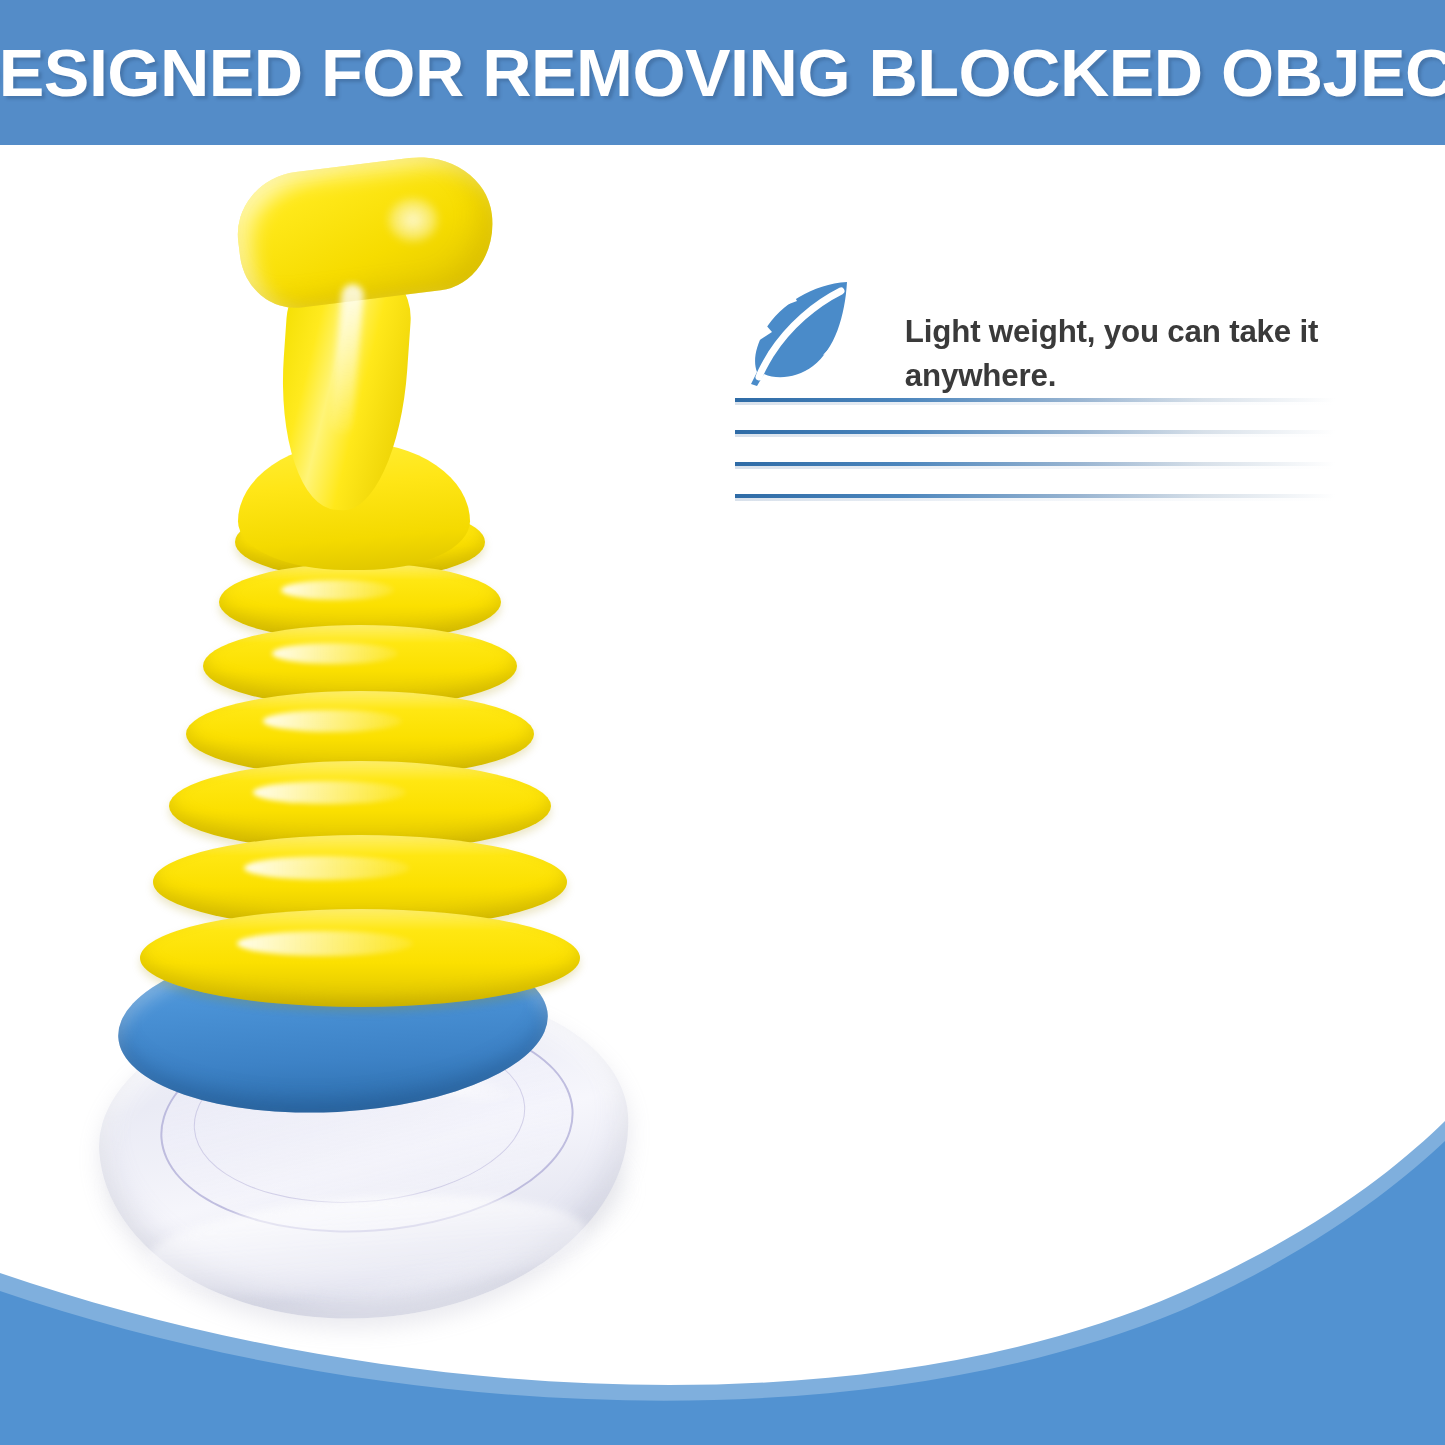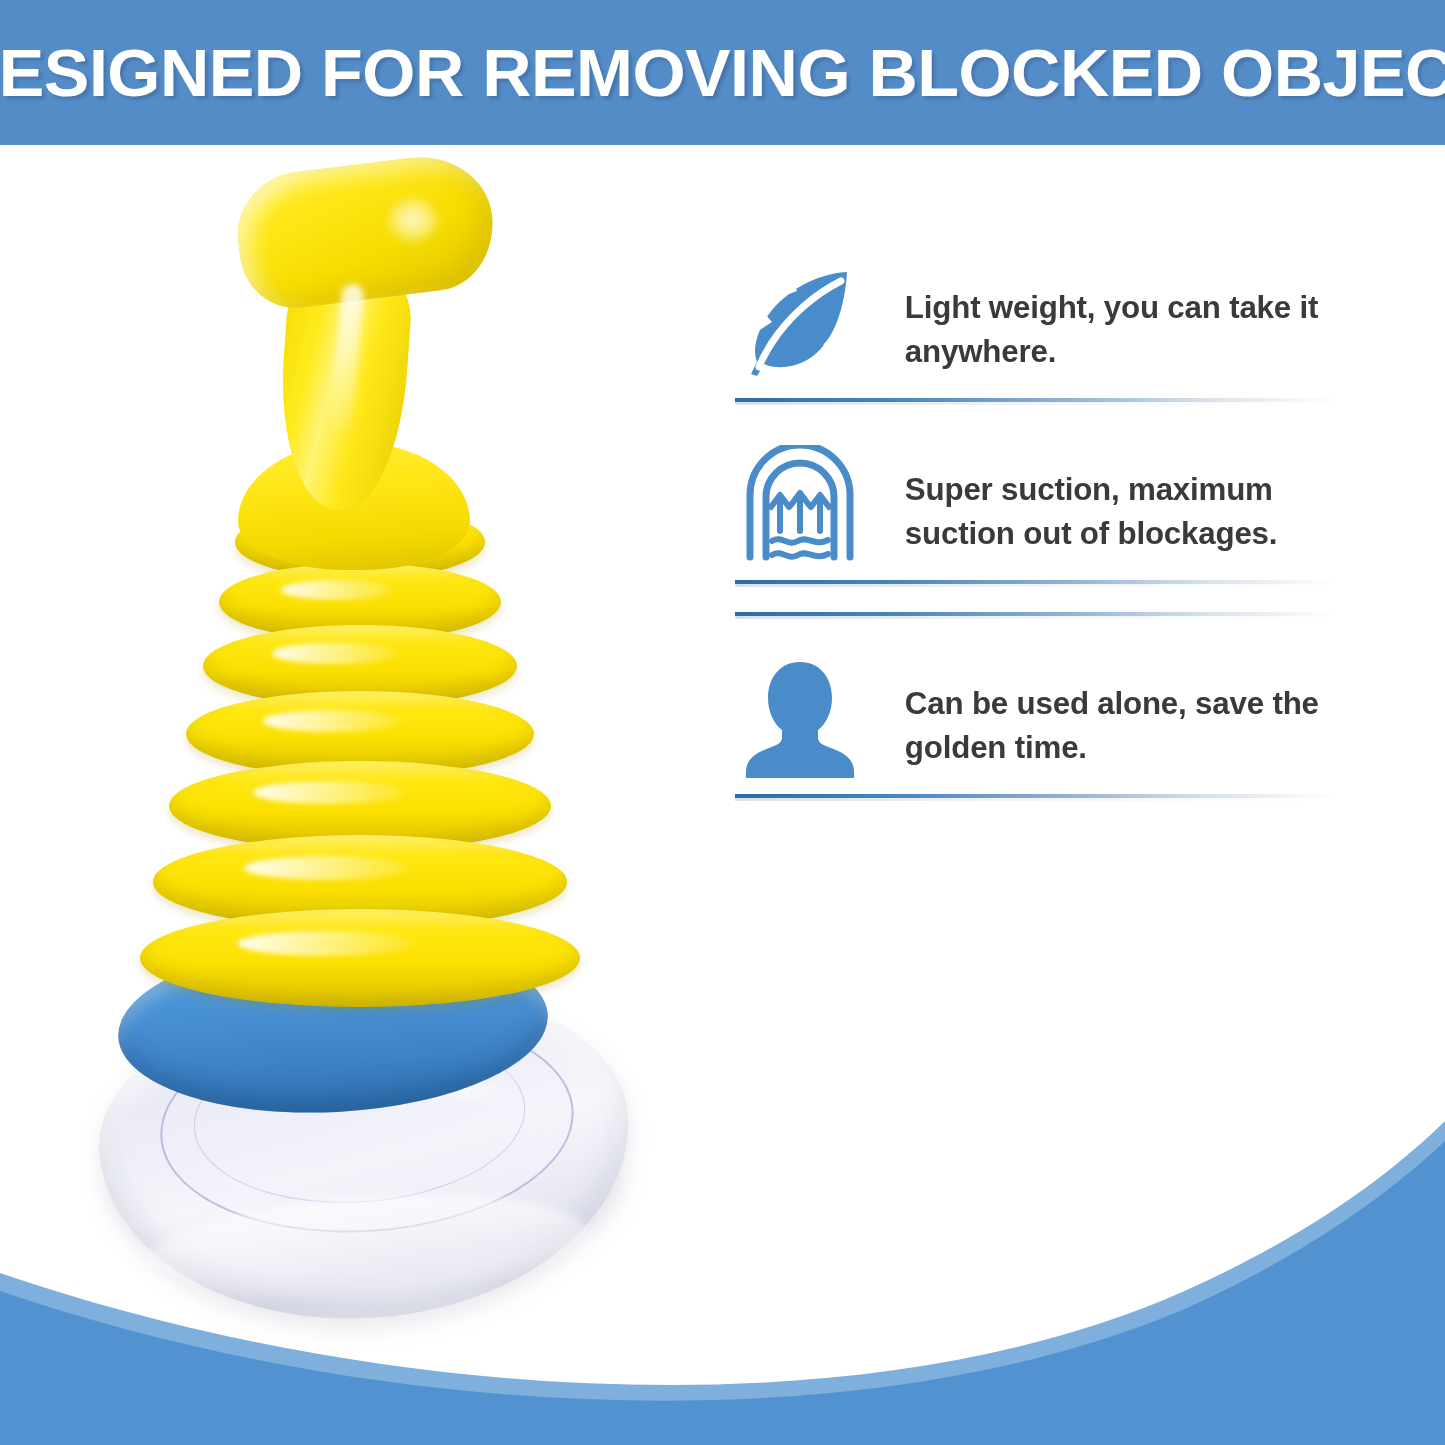--- a/index.html
+++ b/index.html
@@ -249,21 +249,21 @@
   
   .features {
     position: absolute;
     left: 735px;
     top: 248px;
     width: 640px;
   }
   .feature-row {
     position: relative;
     display: flex;
-    align-items: center;
+    align-items: flex-end;
     height: 150px;
   }
   .feature-icon {
     flex: 0 0 130px;
     height: 130px;
     display: flex;
     align-items: center;
     justify-content: center;
   }
   .feature-text {
@@ -381,54 +381,24 @@
           <path d="M100 17 C74 30 48 52 30 80 C24 90 20 97 18 103" stroke="#ffffff" stroke-width="7" fill="none" stroke-linecap="round"></path>
           <path d="M52 20 C46 24 42 28 40 33 L56 27 Z" fill="#ffffff"></path>
           <path d="M24 50 C20 56 18 61 17 67 L31 58 Z" fill="#ffffff"></path>
           <path d="M96 62 C92 70 87 76 82 81 L98 76 Z" fill="#ffffff"></path>
         </svg>
       </div>
       <div class="feature-text">Light weight, you can take it anywhere.</div>
     </div>
     <div class="divider"></div>
 
-    <div class="feature-row">
-      <div class="feature-icon">
-        <svg width="120" height="120" viewBox="0 0 120 120" aria-hidden="true">
-          <path d="M10 112 L10 50 A50 50 0 0 1 110 50 L110 112" stroke="#4A8BC9" stroke-width="7" fill="none" stroke-linecap="round"></path>
-          <path d="M26 112 L26 52 A34 34 0 0 1 94 52 L94 112" stroke="#4A8BC9" stroke-width="7" fill="none" stroke-linecap="round"></path>
-          <g stroke="#4A8BC9" stroke-width="6" fill="none" stroke-linecap="round" stroke-linejoin="round">
-            <path d="M40 86 L40 52"></path>
-              <path d="M31 62 L40 50 L49 62"></path>
-            <path d="M60 86 L60 50"></path>
-              <path d="M51 60 L60 48 L69 60"></path>
-            <path d="M80 86 L80 52"></path>
-              <path d="M71 62 L80 50 L89 62"></path>
-          </g>
-          <path d="M32 96 C42 90 48 102 58 96 C68 90 74 102 88 95" stroke="#4A8BC9" stroke-width="6" fill="none" stroke-linecap="round"></path>
-          <path d="M32 110 C42 104 48 116 58 110 C68 104 74 116 88 109" stroke="#4A8BC9" stroke-width="6" fill="none" stroke-linecap="round"></path>
-        </svg>
-      </div>
-      <div class="feature-text">Super suction, maximum suction out of blockages.</div>
-    </div>
     <div class="divider"></div>
 
     <div class="divider"></div>
 
-    <div class="feature-row">
-      <div class="feature-icon">
-        <svg width="112" height="122" viewBox="0 0 112 122" aria-hidden="true">
-          <path d="M56 4 C36 4 24 20 24 40 C24 54 30 66 38 72 L38 80
-                   C38 86 30 88 20 92 C8 97 2 104 2 114 L2 120 L110 120 L110 114
-                   C110 104 104 97 92 92 C82 88 74 86 74 80 L74 72
-                   C82 66 88 54 88 40 C88 20 76 4 56 4 Z" fill="#4A8BC9"></path>
-        </svg>
-      </div>
-      <div class="feature-text">Can be used alone, save the golden time.</div>
-    </div>
     <div class="divider"></div>
 
   </div>
 
   <div class="wave-wrap">
     <svg width="1445" height="420" viewBox="0 0 1445 420" preserveAspectRatio="none" aria-hidden="true">
       <path d="M0 248 C380 378 860 408 1180 268 C1320 206 1400 140 1445 96
                L1445 420 L0 420 Z" fill="#7FAFDD"></path>
       <path d="M0 266 C380 396 860 420 1180 286 C1320 224 1400 158 1445 116
                L1445 420 L0 420 Z" fill="#5292D1"></path>

